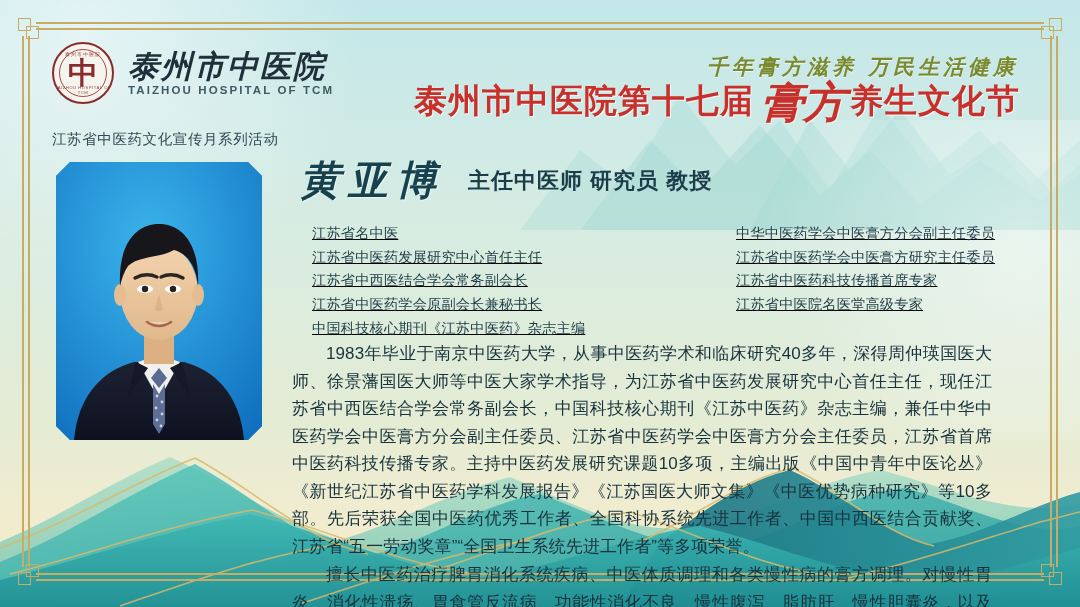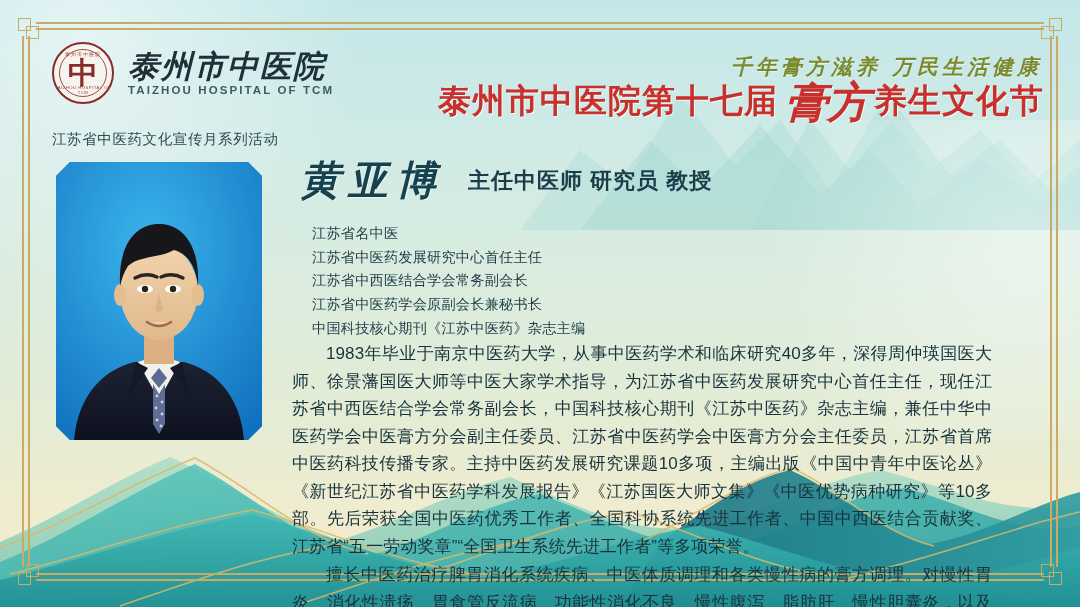--- a/index.html
+++ b/index.html
@@ -74,21 +74,21 @@
   .seal .arc-b { position:absolute; bottom:7px; left:0; right:0; text-align:center;
                  font-size:4.2px; color:#9a3b33; letter-spacing:.5px; }
 
   .hosp-names { display:flex; flex-direction:column; gap:2px; }
   .hosp-cn { font-family:"DejaVu Serif",serif; font-size:31px; font-weight:700; color:#20303a;
              letter-spacing:2px; line-height:1; font-style:italic; }
   .hosp-en { font-size:11.5px; font-weight:700; color:#3d5a63; letter-spacing:2.1px; }
   .sub-activity { font-size:14.5px; color:#2f4a55; letter-spacing:.6px; margin-top:20px; }
 
   
-  .fest { position:absolute; right:36px; top:56px; text-align:right; }
+  .fest { position:absolute; right:60px; top:56px; text-align:right; }
   .fest-slogan {
     font-family:"DejaVu Serif",serif; font-style:italic; font-weight:700;
     font-size:21px; color:#7a8a2e; letter-spacing:4px; line-height:1;
     margin-bottom:6px; margin-right:2px;
     text-shadow:0 1px 0 rgba(255,255,255,.6);
   }
   .fest-main { display:flex; align-items:flex-end; justify-content:flex-end; gap:2px; }
   .fest-red {
     font-family:"DejaVu Serif",serif; font-weight:700; font-size:33px; color:#c8302b;
     letter-spacing:1px; line-height:1.05;
@@ -116,21 +116,21 @@
   .name-row { position:absolute; left:300px; top:160px; display:flex; align-items:flex-end; gap:24px; }
   .dr-name {
     font-family:"DejaVu Serif",serif; font-weight:700; font-style:italic;
     font-size:40px; color:#16414f; letter-spacing:8px; line-height:1;
     text-shadow:1px 1px 0 rgba(255,255,255,.5);
   }
   .dr-title { font-size:22px; font-weight:700; color:#1b3d4a; letter-spacing:1px;
               padding-bottom:4px; }
 
   .creds { position:absolute; left:312px; top:224px; right:56px;
-           display:flex; gap:40px; }
+           display:flex; gap:40px;text-decoration:underline; }
   .creds .col { display:flex; flex-direction:column; gap:4.5px; }
   .creds .col.left { width:384px; }
   .creds li, .creds .cred { list-style:none; font-size:14.2px; color:#1d3b46; line-height:1.35;
                             letter-spacing:.2px; white-space:nowrap; }
 
   
   .bio { position:absolute; left:292px; top:340px; width:700px;
          font-size:17px; color:#17323d; line-height:1.62; letter-spacing:.1px;
          text-align:justify; }
   .bio p { text-indent:2em; margin-bottom:1px; }
@@ -304,20 +304,26 @@
   </div>
 
   <div class="creds">
     <ul class="col left">
       <li>江苏省名中医</li>
       <li>江苏省中医药发展研究中心首任主任</li>
       <li>江苏省中西医结合学会常务副会长</li>
       <li>江苏省中医药学会原副会长兼秘书长</li>
       <li>中国科技核心期刊《江苏中医药》杂志主编</li>
     </ul>
+    <ul class="col right">
+      <li>中华中医药学会中医膏方分会副主任委员</li>
+      <li>江苏省中医药学会中医膏方研究主任委员</li>
+      <li>江苏省中医药科技传播首席专家</li>
+      <li>江苏省中医院名医堂高级专家</li>
+    </ul>
   </div>
 
   <div class="bio">
     <p>1983年毕业于南京中医药大学，从事中医药学术和临床研究40多年，深得周仲瑛国医大师、徐景藩国医大师等中医大家学术指导，为江苏省中医药发展研究中心首任主任，现任江苏省中西医结合学会常务副会长，中国科技核心期刊《江苏中医药》杂志主编，兼任中华中医药学会中医膏方分会副主任委员、江苏省中医药学会中医膏方分会主任委员，江苏省首席中医药科技传播专家。主持中医药发展研究课题10多项，主编出版《中国中青年中医论丛》《新世纪江苏省中医药学科发展报告》《江苏国医大师文集》《中医优势病种研究》等10多部。先后荣获全国中医药优秀工作者、全国科协系统先进工作者、中国中西医结合贡献奖、江苏省“五一劳动奖章”“全国卫生系统先进工作者”等多项荣誉。</p>
     <p>擅长中医药治疗脾胃消化系统疾病、中医体质调理和各类慢性病的膏方调理。对慢性胃炎、消化性溃疡、胃食管反流病、功能性消化不良、慢性腹泻、脂肪肝、慢性胆囊炎，以及消化道肿瘤术后、放化疗后体质虚弱的中医药综合调理。</p>
   </div>
 
 </div>
 
 </body></html>

